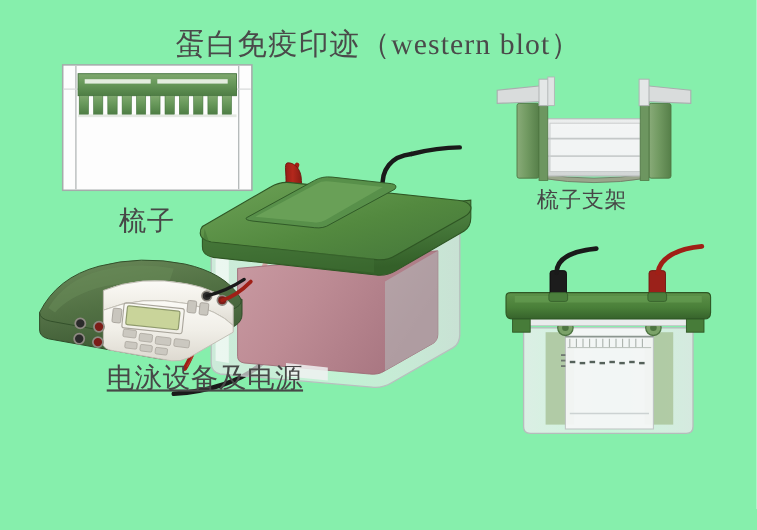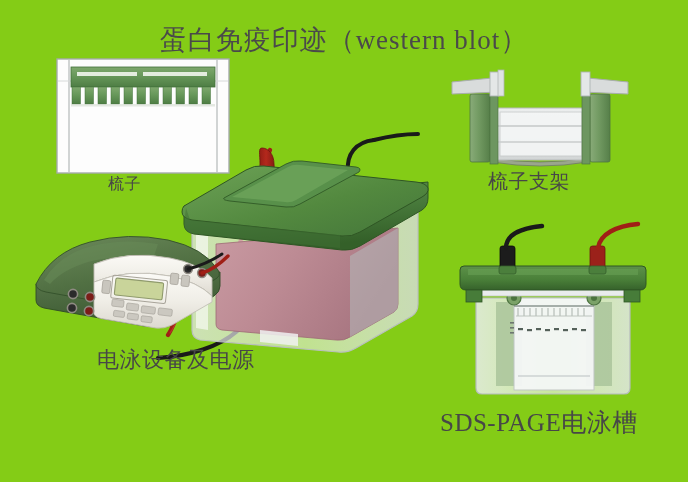--- a/index.html
+++ b/index.html
@@ -13,21 +13,21 @@
     position: relative;
     overflow: hidden;
     font-family: "Liberation Serif", "DejaVu Serif", serif;
     color: #3a3a3a;
     -webkit-font-smoothing: antialiased;
   }
 
   .figure-root {
     position: absolute;
     inset: 0;
-    background: #84cc16;
+    background: #86efac;
   }
 
   
   .label {
     position: absolute;
     white-space: nowrap;
     color: #474747;
     font-family: "Liberation Serif", "DejaVu Serif", serif;
     letter-spacing: 0.5px;
   }
@@ -37,34 +37,35 @@
     right: 0;
     top: 22px;
     text-align: center;
     font-size: 27px;
     color: #4a4a4a;
     letter-spacing: 1px;
   }
 
   #label-comb {
     left: 108px;
-    top: 174px;
-    font-size: 16px;
+    top: 184px;
+    font-size: 25px;
   }
 
   #label-comb-holder {
     left: 488px;
     top: 168px;
     font-size: 20px;
   }
 
   #label-power {
     left: 97px;
-    top: 345px;
-    font-size: 22px;
+    top: 327px;
+    font-size: 25px;
+    text-decoration: underline;
   }
 
   #label-sds {
     left: 440px;
     top: 406px;
     font-size: 25px;
   }
 
   
   .illus { position: absolute; }
@@ -367,15 +368,14 @@
       </g>
 
       <g>
         <rect x="132" y="6" width="15" height="24" rx="2.5" fill="#9b211a" stroke="#6e150f" stroke-width="0.8"></rect>
         <rect x="131" y="26" width="17" height="8" rx="2" fill="#4b7f3c" stroke="#36602b" stroke-width="0.8"></rect>
         <path d="M140 8 C 142 -6, 158 -14, 180 -16" fill="none" stroke="#a01f16" stroke-width="4.4" stroke-linecap="round"></path>
       </g>
     </svg>
   </div>
 
-  <div class="label" id="label-sds">SDS-PAGE电泳槽</div>
 
 </div>
 
 </body></html>

